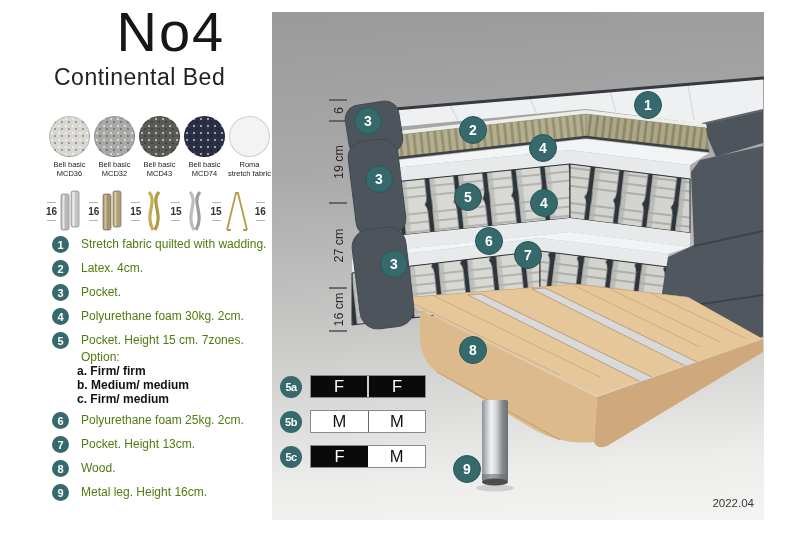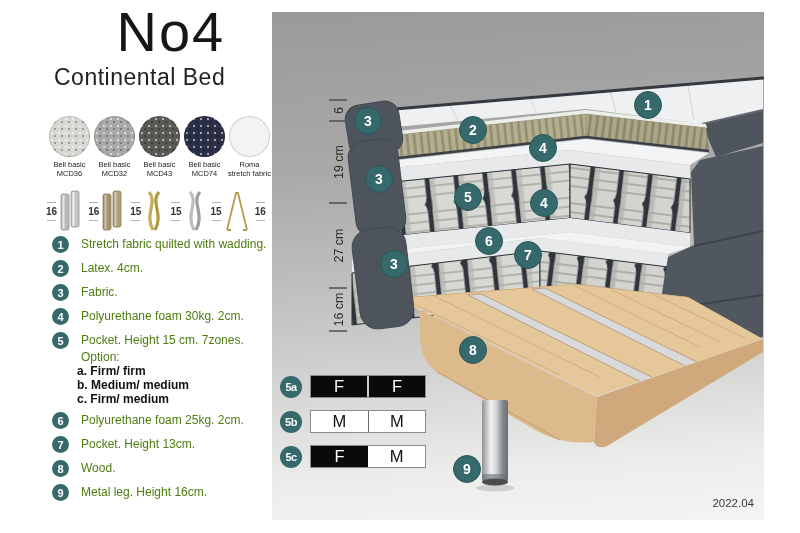--- a/index.html
+++ b/index.html
@@ -153,21 +153,21 @@
   <div class="spec-row">
     <span class="spec-num" style="background-color: rgb(53, 105, 107);">1</span>
     <span class="spec-text">Stretch fabric quilted with wadding.</span>
   </div>
   <div class="spec-row">
     <span class="spec-num" style="background-color: rgb(53, 105, 107);">2</span>
     <span class="spec-text">Latex. 4cm.</span>
   </div>
   <div class="spec-row">
     <span class="spec-num" style="background-color: rgb(53, 105, 107);">3</span>
-    <span class="spec-text">Fabric.</span>
+    <span class="spec-text">Pocket.</span>
   </div>
   <div class="spec-row">
     <span class="spec-num" style="background-color: rgb(53, 105, 107);">4</span>
     <span class="spec-text">Polyurethane foam 30kg. 2cm.</span>
   </div>
   <div class="spec-row" style="margin-bottom:2px;">
     <span class="spec-num" style="background-color: rgb(53, 105, 107);">5</span>
     <span class="spec-text">Pocket. Height 15 cm. 7zones. Option:</span>
   </div>
   <div class="spec-opts">

